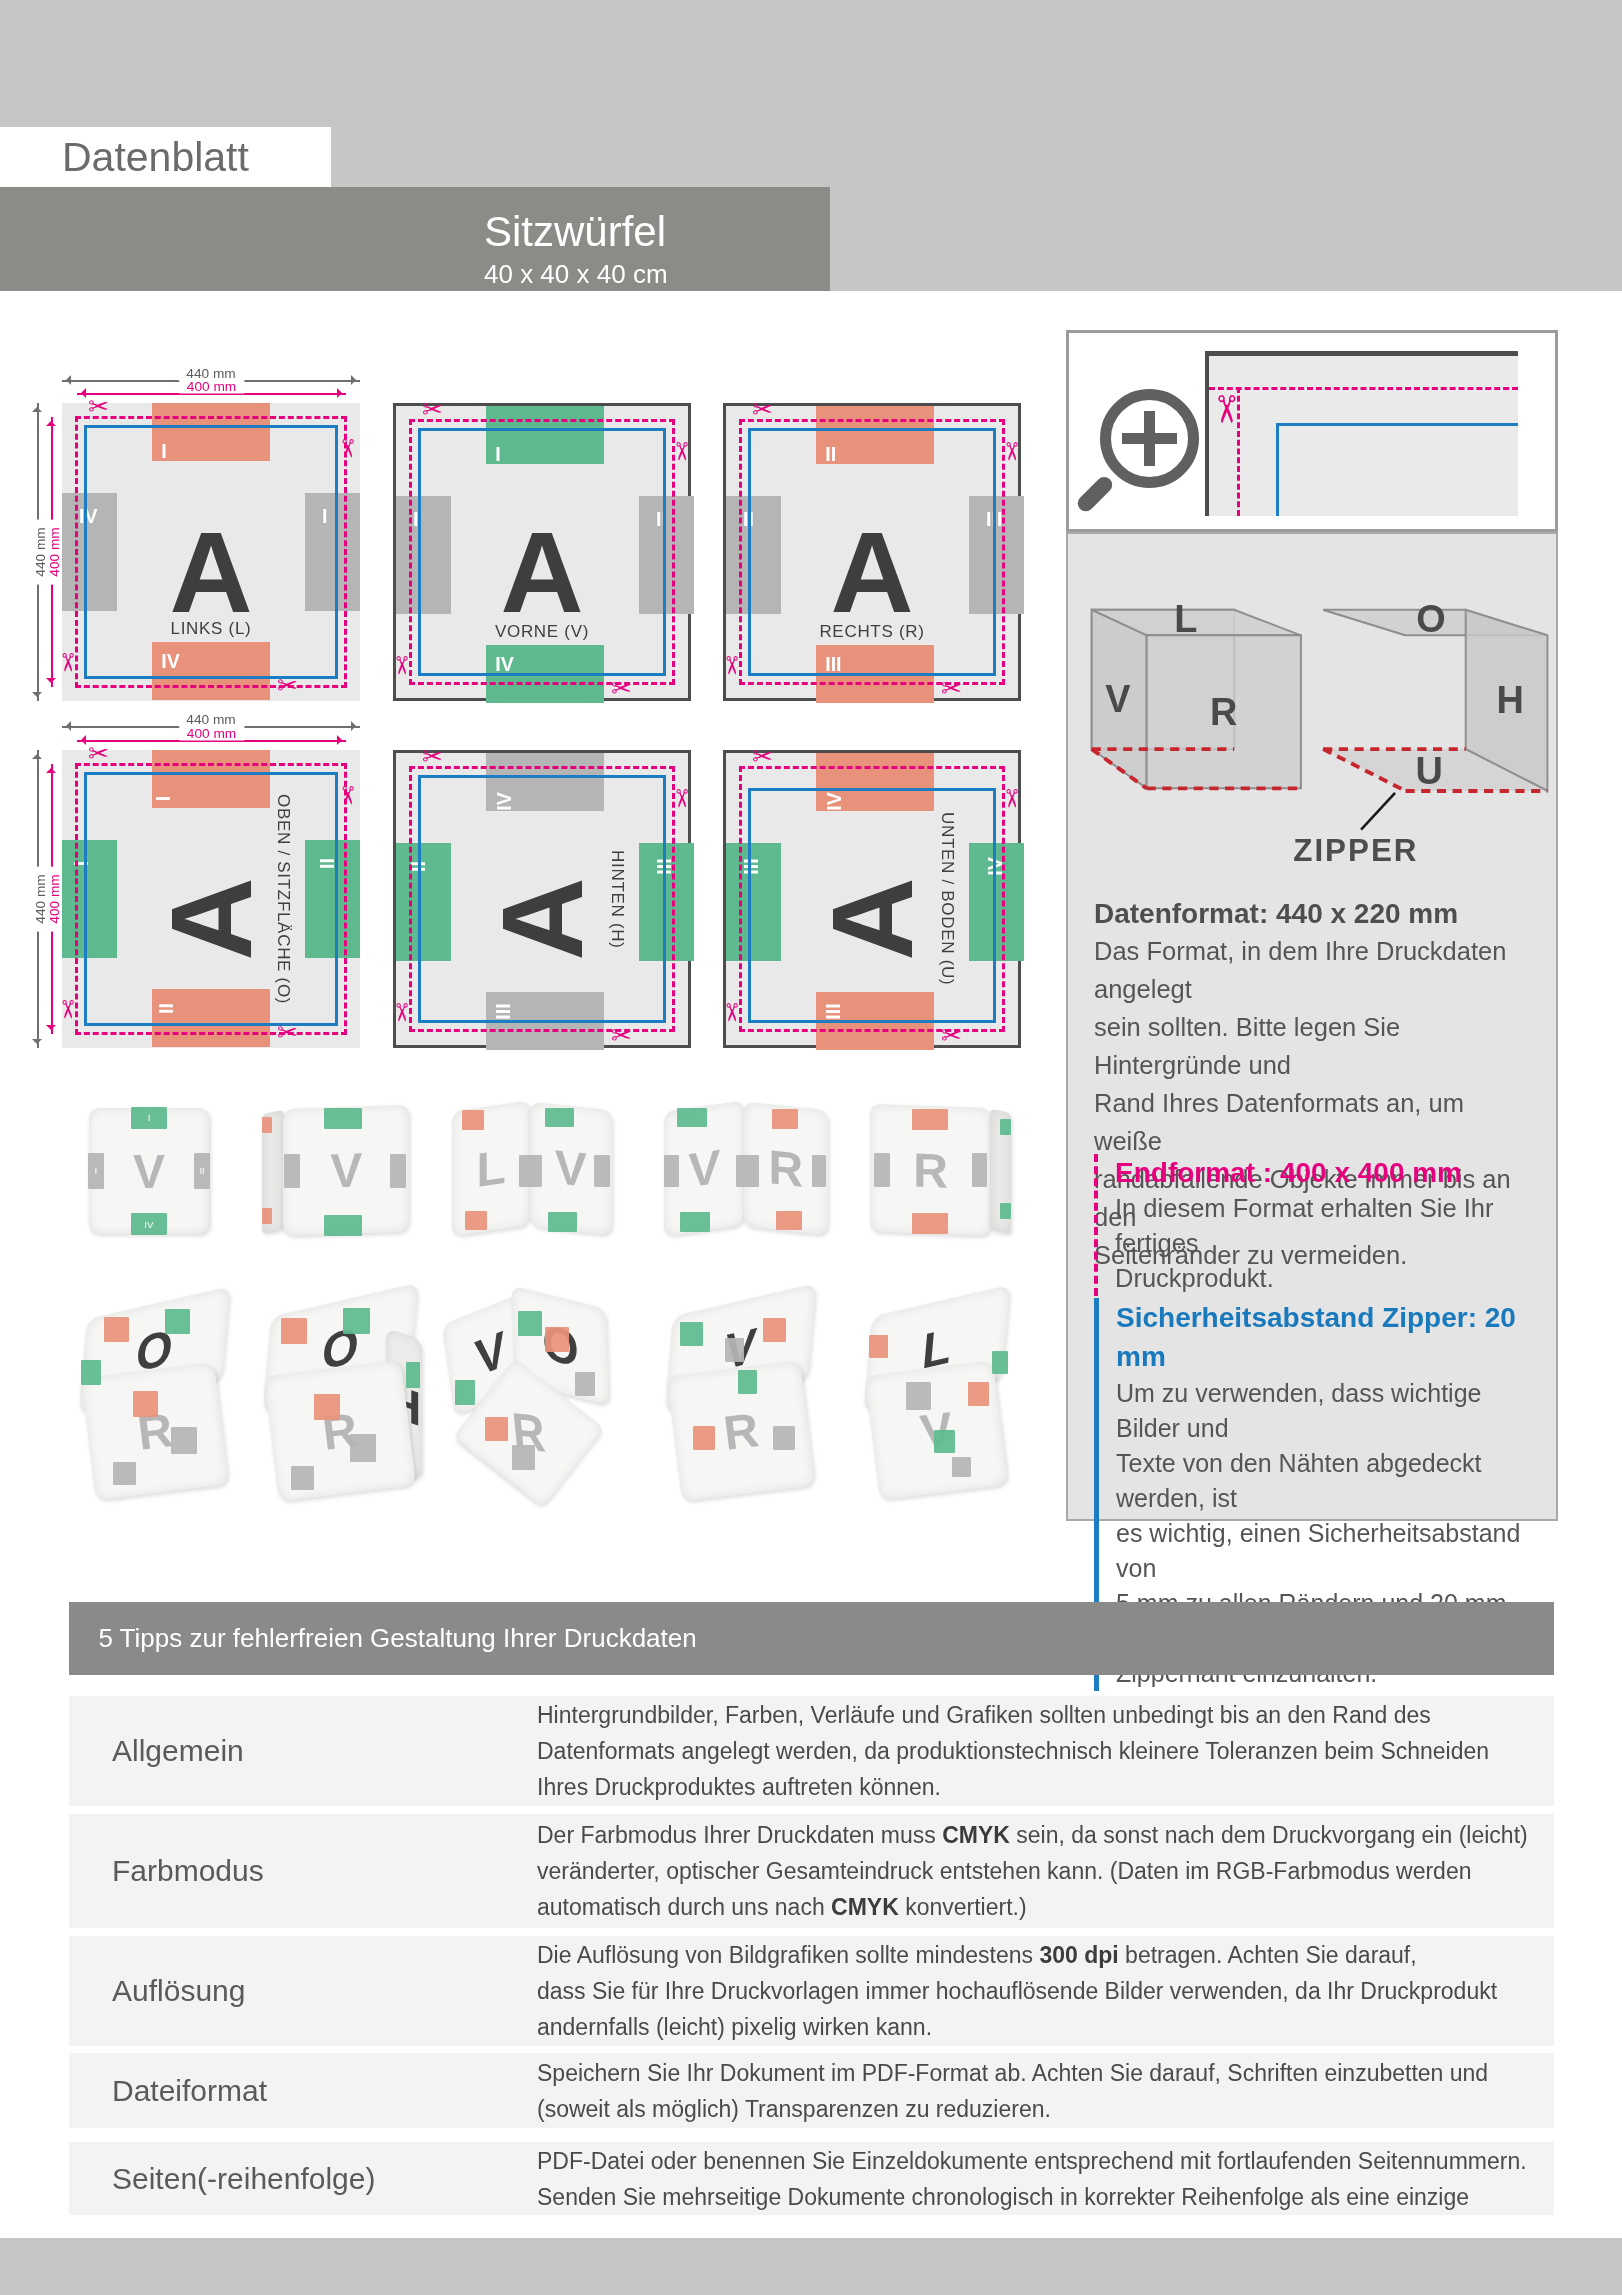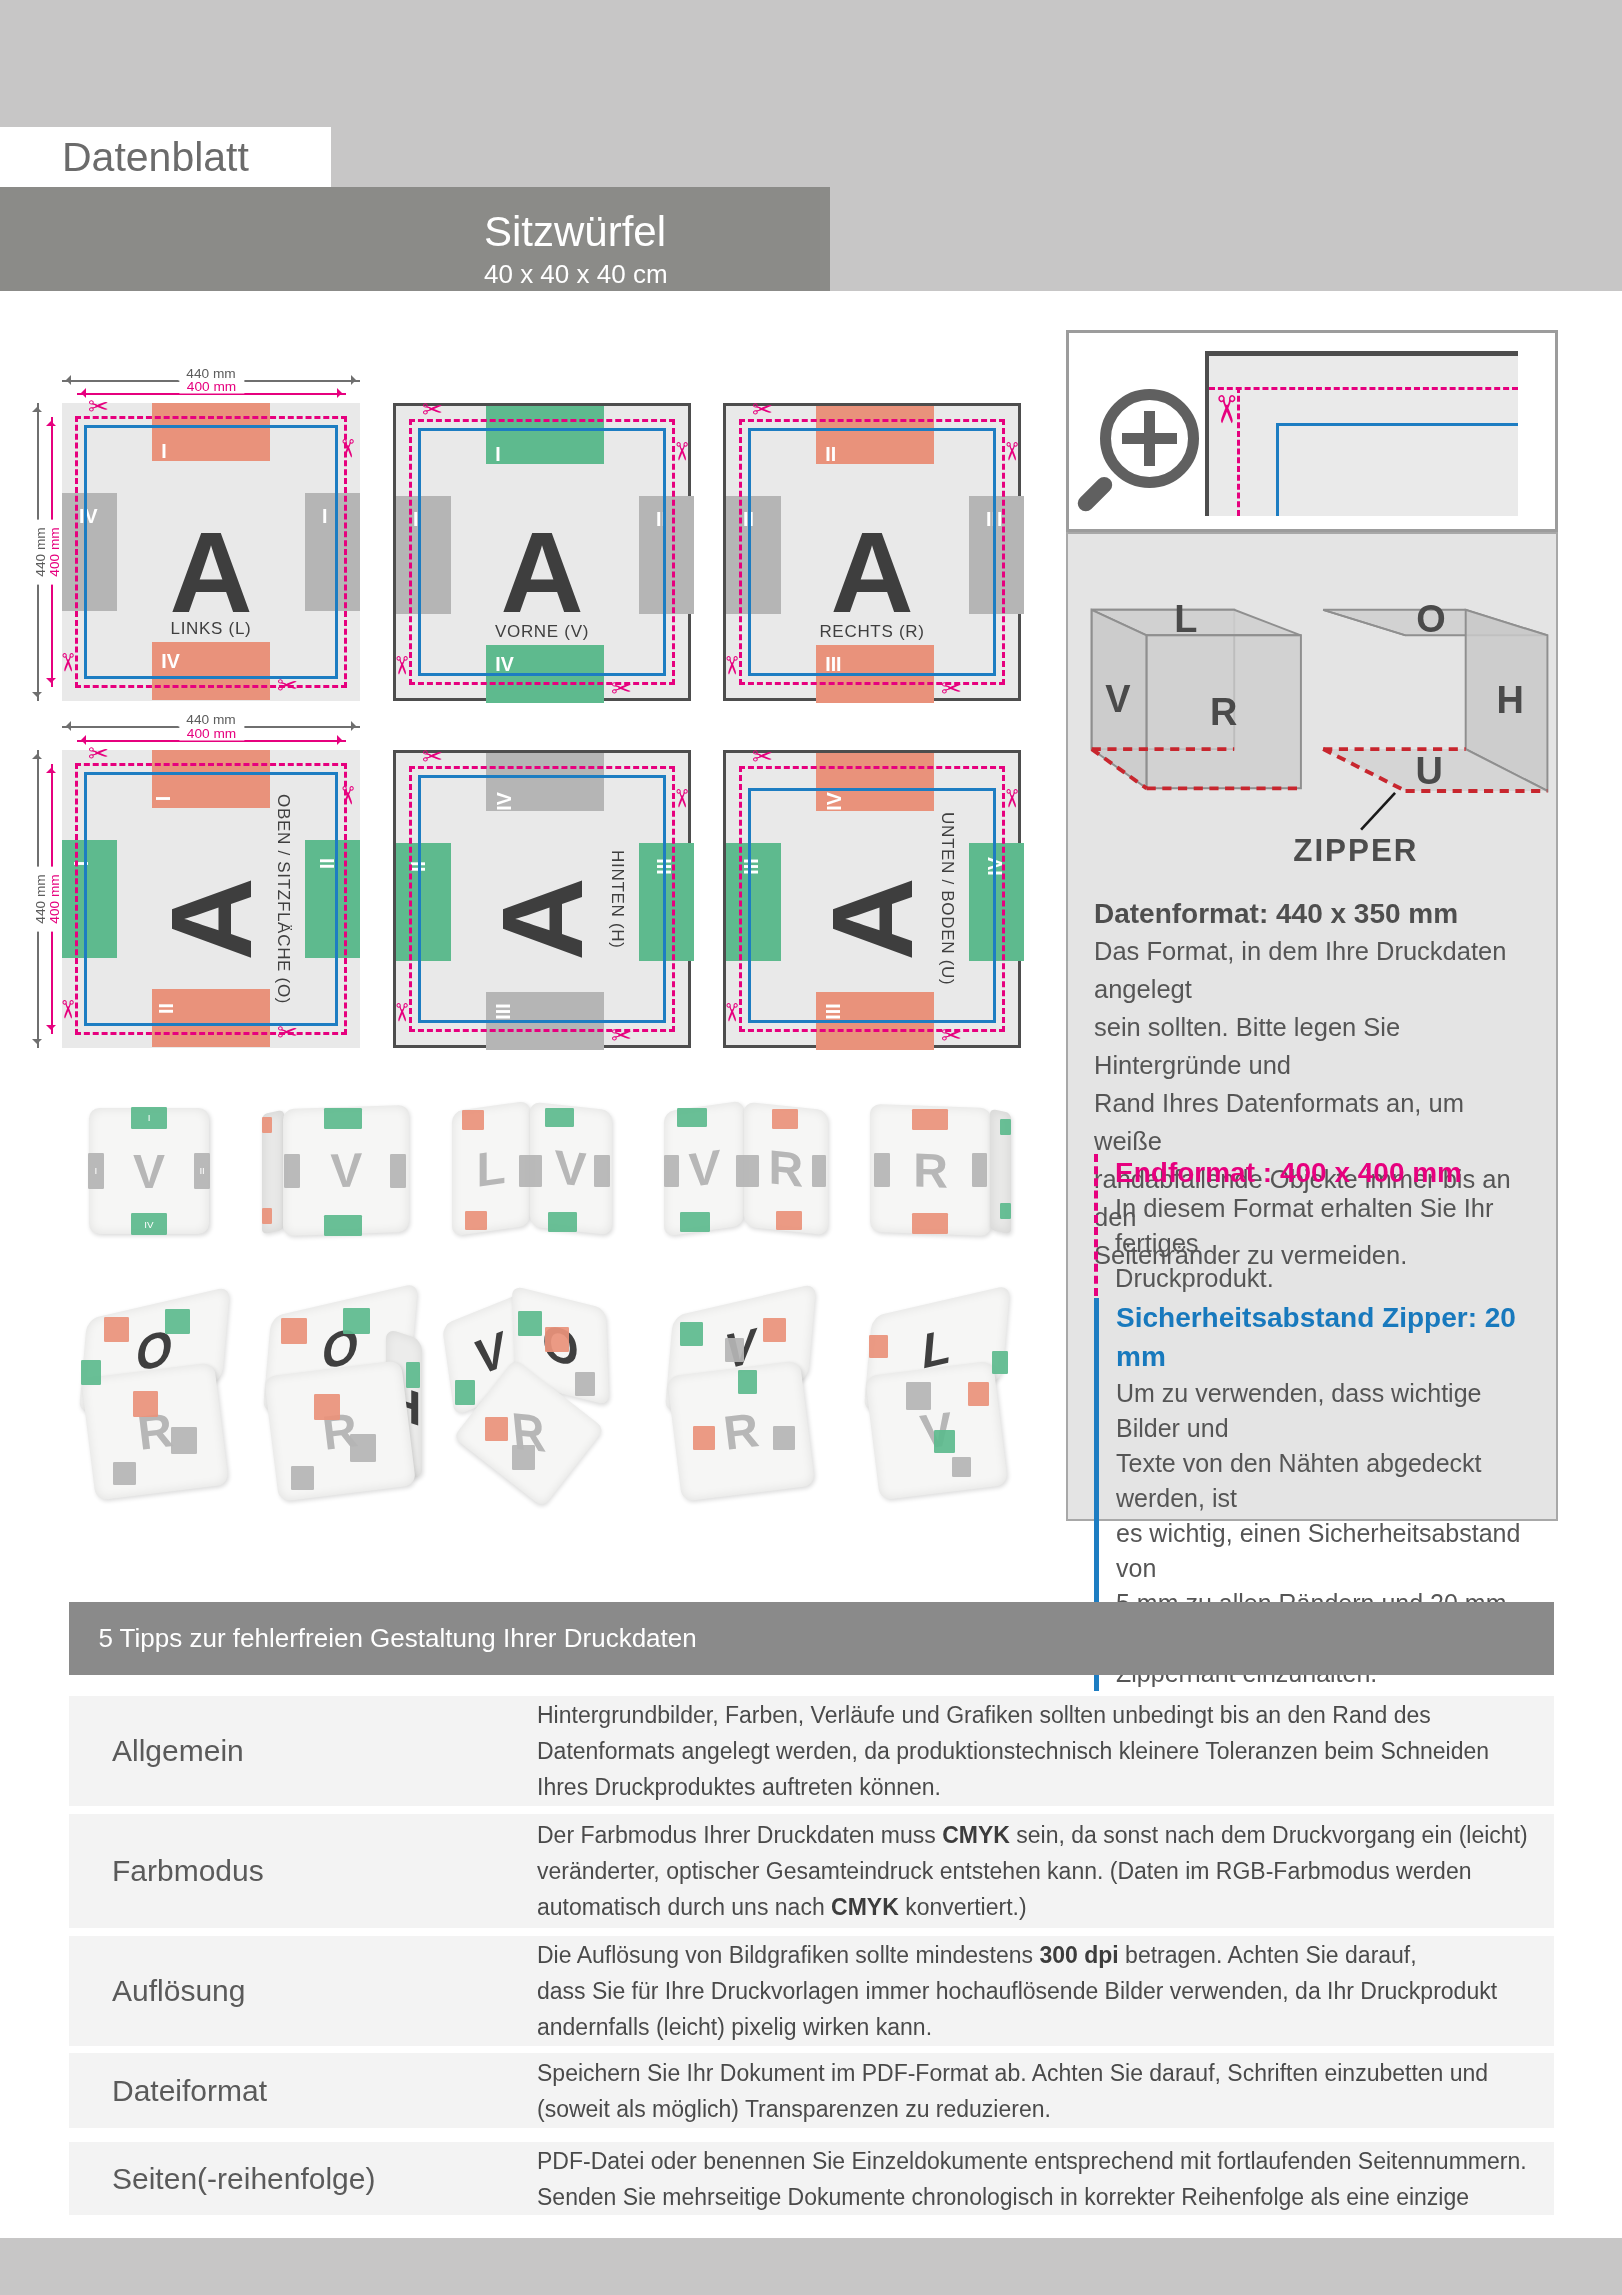--- a/index.html
+++ b/index.html
@@ -353,21 +353,21 @@
       <line x1="516" y1="393" x2="733" y2="393" stroke="#c8262e" stroke-width="6" stroke-dasharray="14 10"></line>
       <text x="555" y="150" text-anchor="middle" font-size="58" font-weight="bold" fill="#4a4a4a">O</text>
       <text x="676" y="274" text-anchor="middle" font-size="58" font-weight="bold" fill="#4a4a4a">H</text>
       <text x="552" y="382" text-anchor="middle" font-size="58" font-weight="bold" fill="#4a4a4a">U</text>
       <line x1="500" y1="396" x2="448" y2="452" stroke="#1a1a1a" stroke-width="4"></line>
       <text x="440" y="500" text-anchor="middle" font-size="48" font-weight="bold" letter-spacing="3" fill="#4d4d4d">ZIPPER</text>
     </g>
   </svg>
 
   <div class="sb-block" id="sb-datenformat">
-    <div class="sb-title">Datenformat: 440 x 350 mm</div>
+    <div class="sb-title">Datenformat: 440 x 220 mm</div>
     <div class="sb-lines">
         <div class="sb-line">Das Format, in dem Ihre Druckdaten angelegt</div>
         <div class="sb-line">sein sollten. Bitte legen Sie Hintergründe und</div>
         <div class="sb-line">Rand Ihres Datenformats an, um weiße</div>
         <div class="sb-line">randabfallende Objekte immer bis an den</div>
         <div class="sb-line">Seitenränder zu vermeiden.</div>
       </div>
   </div>
   <div class="sb-block" id="sb-endformat">
     <div class="sb-title">Endformat : 400 x 400 mm</div>

